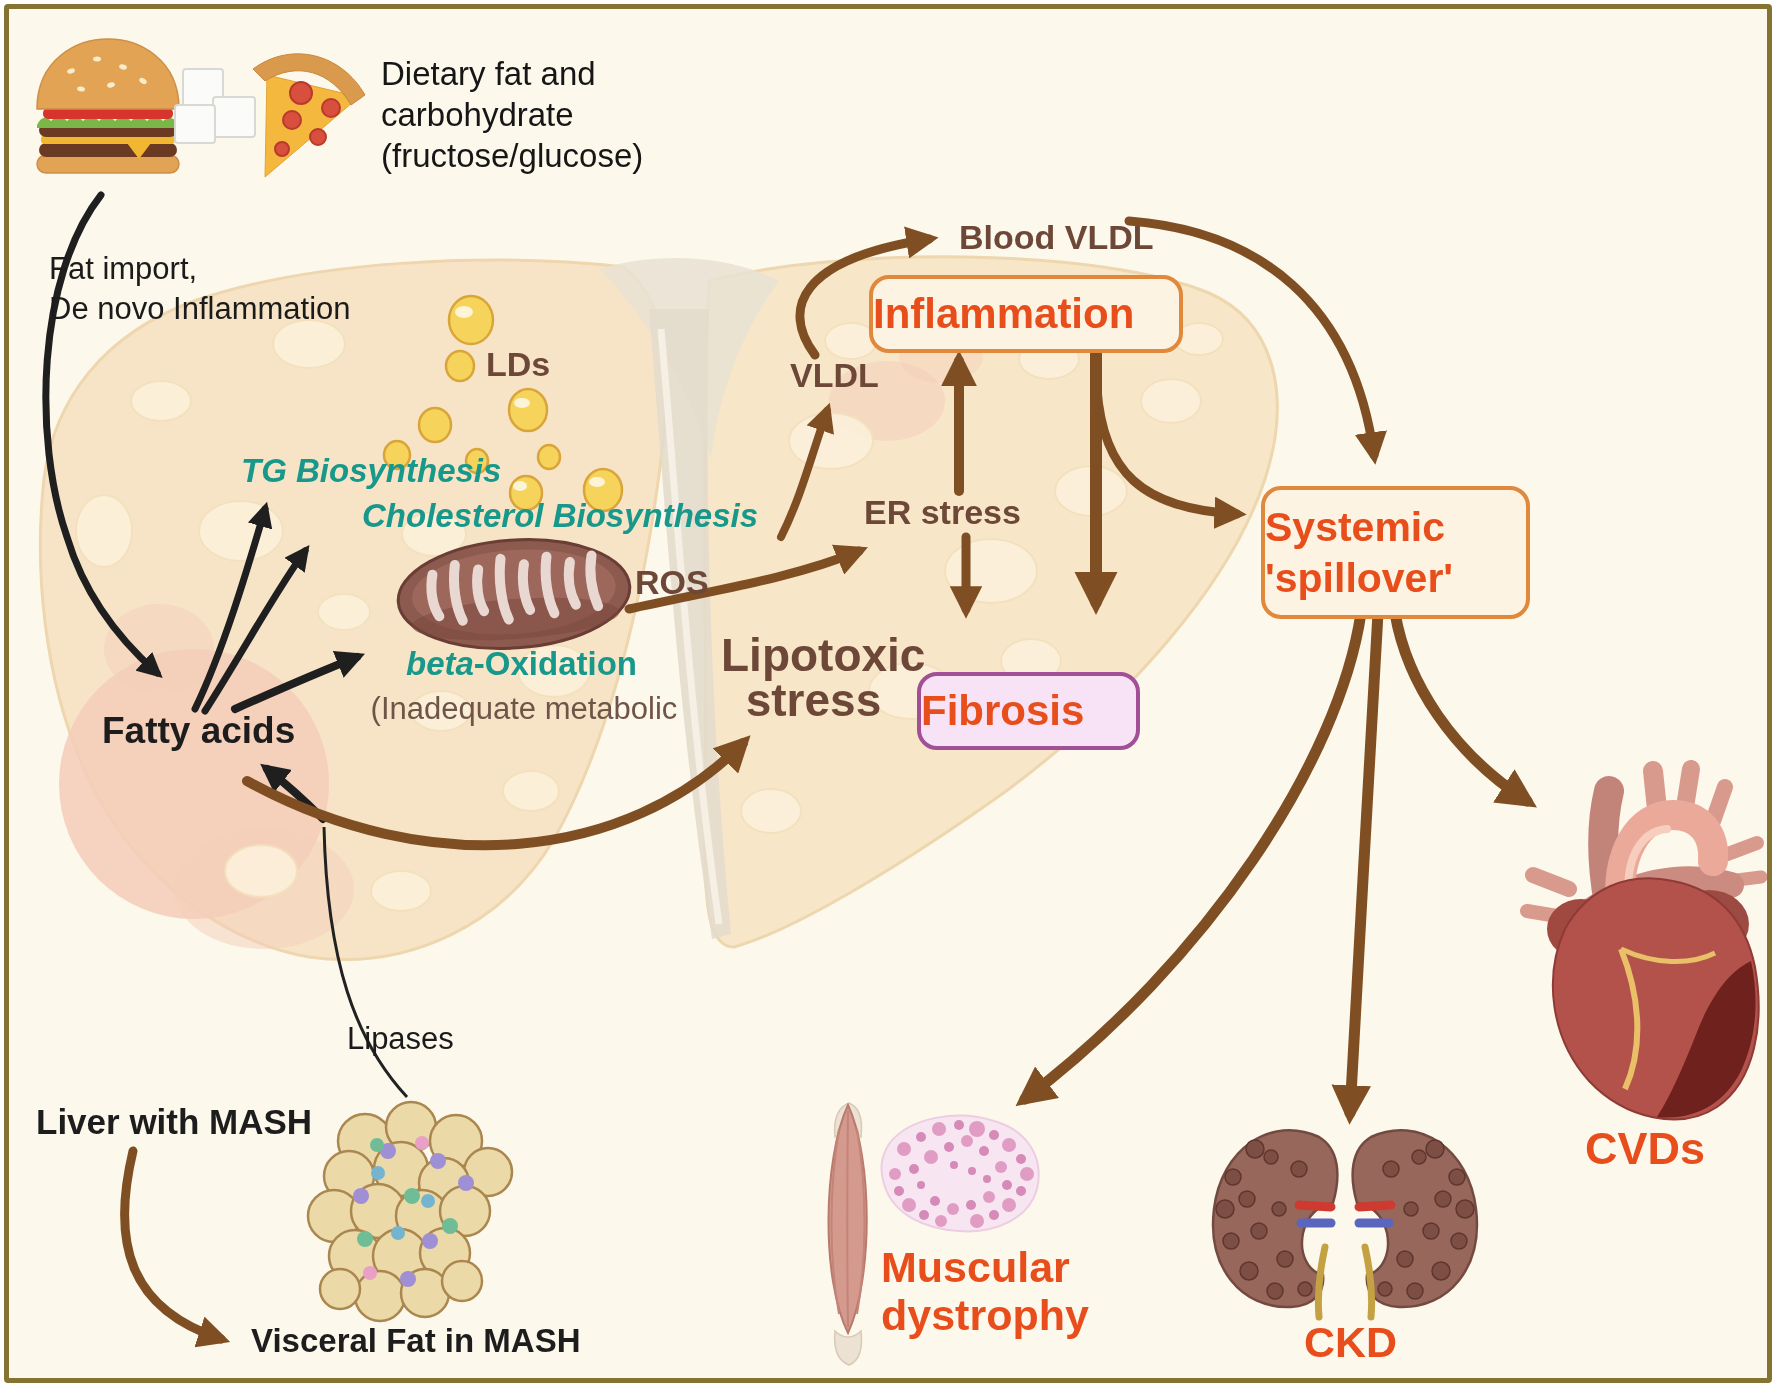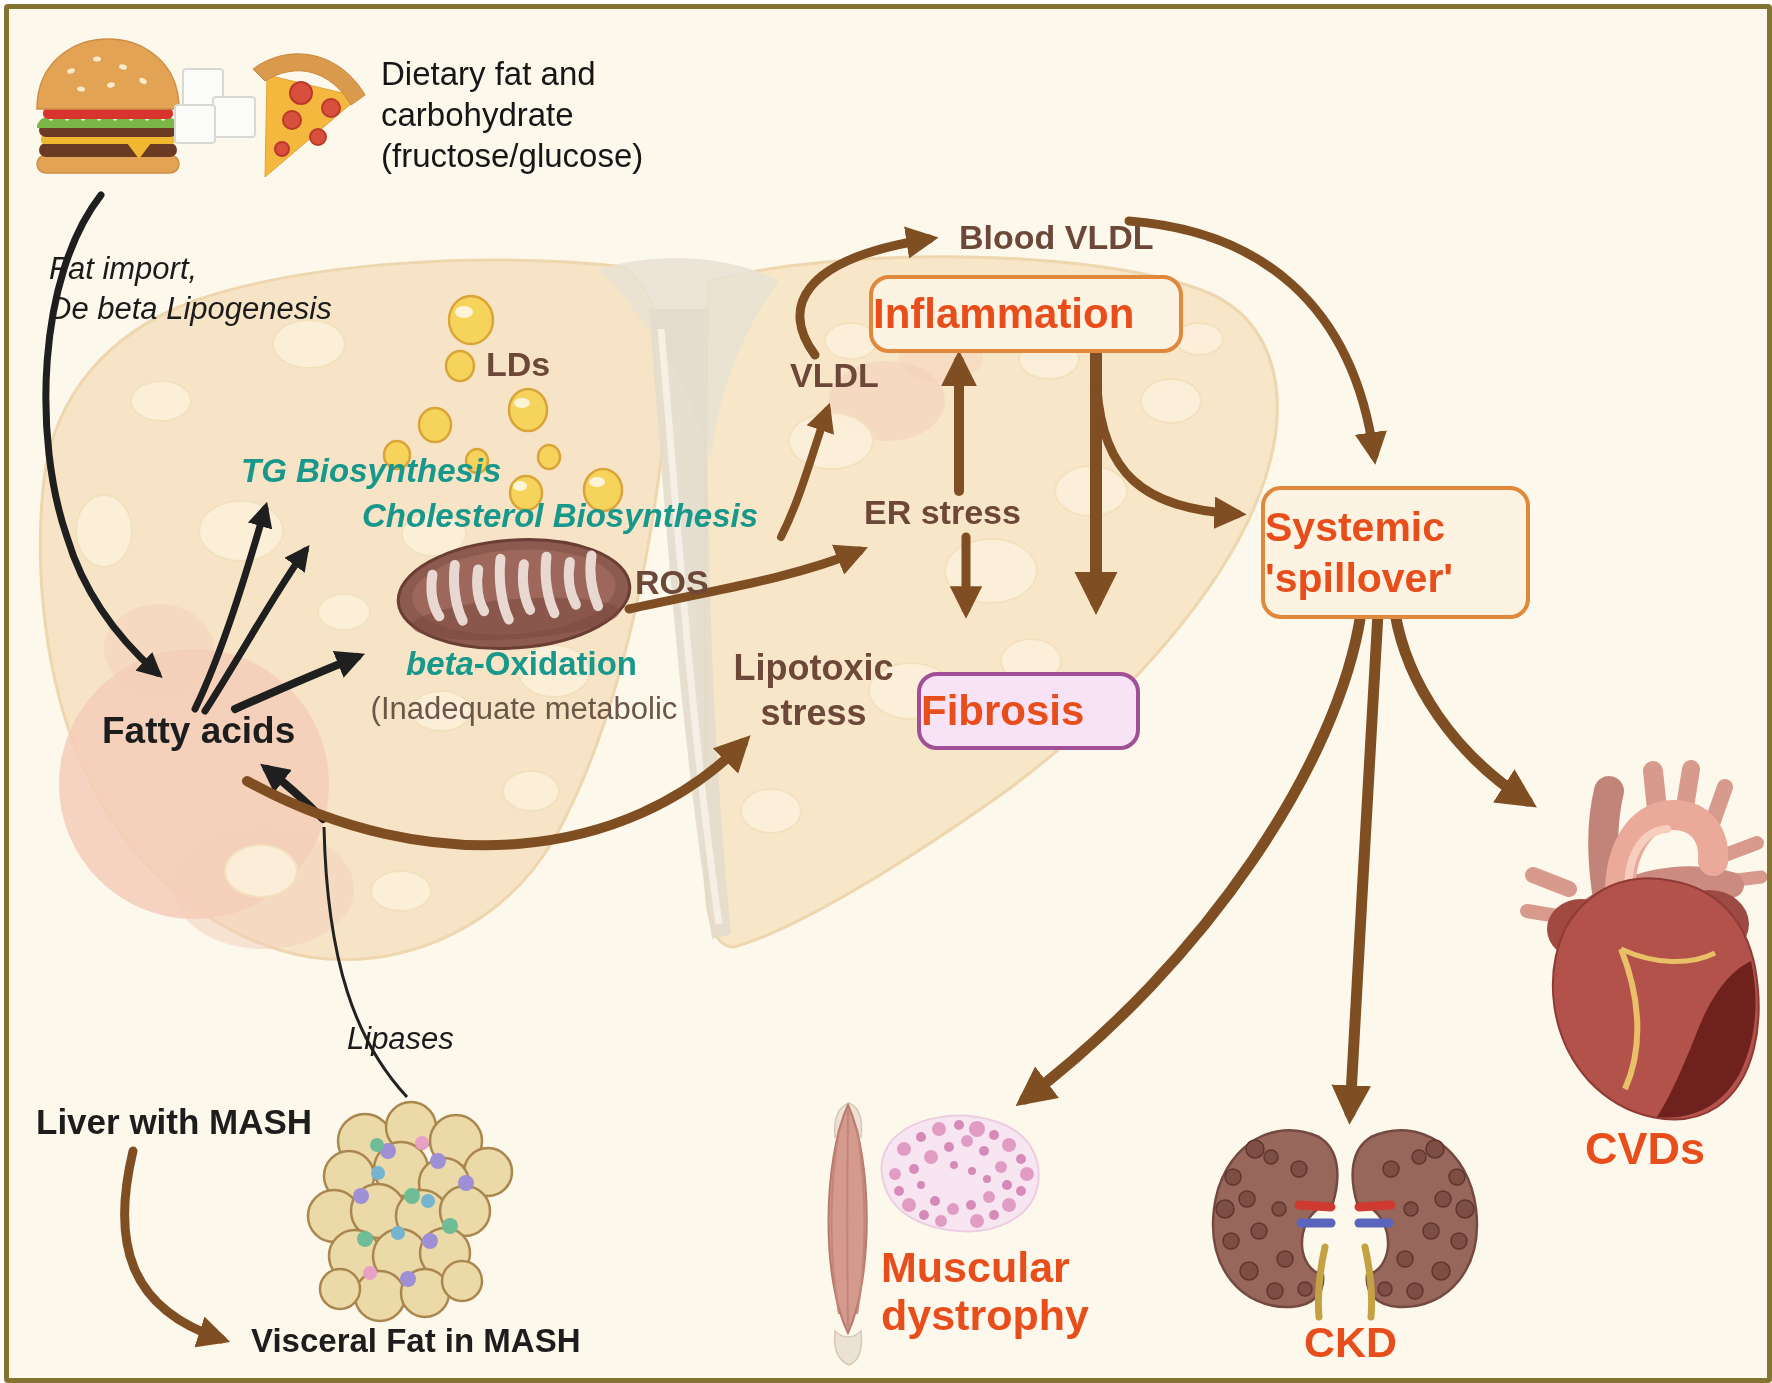--- a/index.html
+++ b/index.html
@@ -14,21 +14,21 @@
     position:relative; width:1758px; height:1369px; margin:4px;
     background:var(--background);
     border:5px solid var(--frame-border); border-radius:4px;
     overflow:hidden;
     font-family:"Liberation Sans","DejaVu Sans",sans-serif;
   }
   .art{position:absolute; left:0; top:0; width:1772px; height:1383px;}
   .lbl{position:absolute; white-space:nowrap; z-index:5;}
   .t-black{color:var(--label-black); font-weight:700;}
   .t-plain{color:#161616; font-weight:400;}
-  .t-italic{color:#1b1b1b; font-style:italic; font-weight:400;}
+  .t-italic{color:#1b1b1b; font-weight:400;}
   .t-brown{color:var(--label-brown); font-weight:700;}
   .t-teal{color:var(--label-teal); font-weight:700; font-style:italic;}
   .t-teal-up{color:var(--label-teal); font-weight:700; font-style:normal;}
   .t-grayb{color:#6f5448; font-weight:400;}
   .t-orange{color:var(--accent-orange); font-weight:700;}
   .box{
     position:absolute; z-index:6; display:flex; flex-direction:column;
     align-items:flex-start; justify-content:center;
     background:var(--box-fill-cream); border:4px solid var(--box-border-orange);
     border-radius:20px; color:var(--accent-orange); font-weight:700;
@@ -340,21 +340,21 @@
   </svg>
 
   <div class="lbl t-plain" style="left:372px; top:44px; font-size:33px; line-height:41px;">
     <div>Dietary fat and</div>
     <div>carbohydrate</div>
     <div>(fructose/glucose)</div>
   </div>
 
   <div class="lbl t-italic" style="left:40px; top:240px; font-size:31px; line-height:40px;">
     <div>Fat import,</div>
-    <div>De beta Lipogenesis</div>
+    <div>De novo Inflammation</div>
   </div>
 
   <div class="lbl t-brown" style="left:477px; top:336px; font-size:34px;">LDs</div>
 
   <div class="lbl t-teal" style="left:232px; top:443px; font-size:33px;">TG Biosynthesis</div>
 
   <div class="lbl t-teal" style="left:353px; top:488px; font-size:33px;">Cholesterol Biosynthesis</div>
 
   <div class="lbl t-brown" style="left:626px; top:554px; font-size:34px;">ROS</div>
 
@@ -367,21 +367,21 @@
   </div>
 
   <div class="lbl t-black" style="left:93px; top:701px; font-size:37px;">Fatty acids</div>
 
   <div class="lbl t-brown" style="left:781px; top:347px; font-size:34px;">VLDL</div>
 
   <div class="lbl t-brown" style="left:950px; top:209px; font-size:34px;">Blood VLDL</div>
 
   <div class="lbl t-brown" style="left:855px; top:484px; font-size:34px;">ER stress</div>
 
-  <div class="lbl t-brown" style="left:712px; top:624px; width:185px; font-size:36px; line-height:45px; text-align:center;margin-top:12px;">
+  <div class="lbl t-brown" style="left:712px; top:624px; width:185px; font-size:46px; line-height:45px; text-align:center;">
     <div>Lipotoxic</div>
     <div>stress</div>
   </div>
 
   <div class="box" style="left:860px; top:266px; width:306px; height:70px; font-size:42px;">
     <div>Inflammation</div>
   </div>
 
   <div class="box fib" style="left:908px; top:615px; width:215px; height:70px; font-size:42px;">
     <div>Fibrosis</div>

